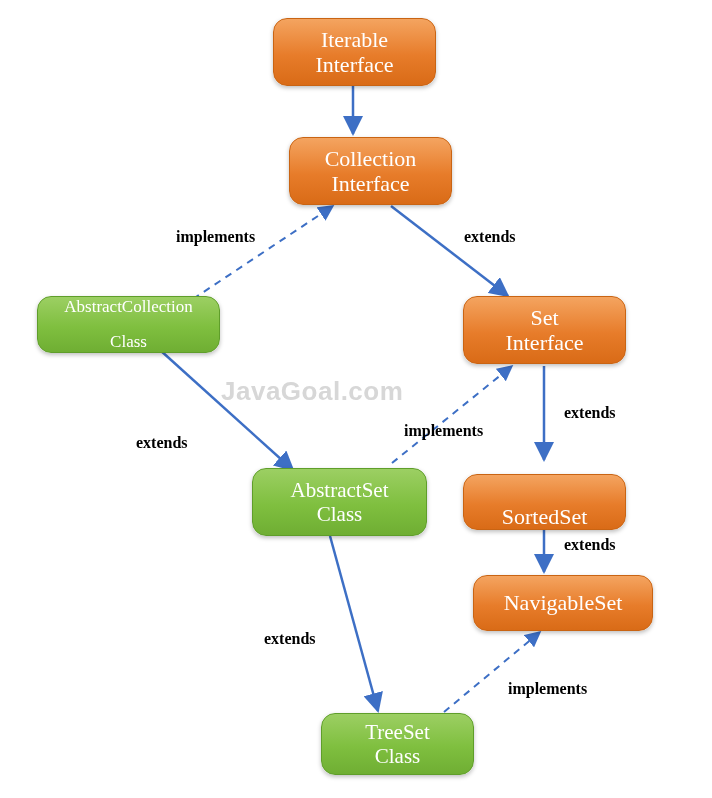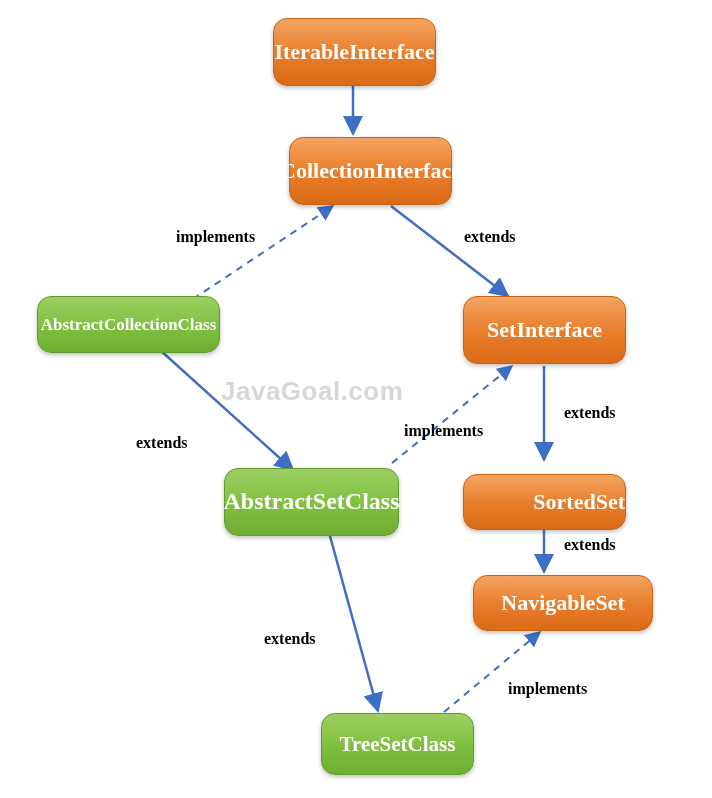--- a/index.html
+++ b/index.html
@@ -9,25 +9,25 @@
     height: 798px;
     background: #ffffff;
     font-family: "Times New Roman", Times, serif;
     position: relative;
     overflow: hidden;
   }
   .node {
     position: absolute;
     border-radius: 14px;
     display: flex;
-    flex-direction: row;
+    flex-direction: column;
     align-items: center;
     justify-content: center;
     text-align: center;
-    font-weight: bold;
+    font-weight: normal;
     color: #ffffff;
     line-height: 1.15;
     box-shadow: 0 2px 4px rgba(0,0,0,0.25);
   }
   .orange {
     background: linear-gradient(to bottom, #f4a460 0%, #e77c2a 55%, #d96b17 100%);
     border: 1px solid #c96413;
     font-size: 22px;
   }
   .green {
@@ -90,31 +90,31 @@
 <div class="node orange" style="left:273px; top:18px; width:161px; height:66px;">
   <span>Iterable</span>
   <span>Interface</span>
 </div>
 
 <div class="node orange" style="left:273px; top:137px; width:161px; height:66px;margin-left:16px;">
   <span>Collection</span>
   <span>Interface</span>
 </div>
 
-<div class="node green" style="left:37px; top:296px; width:181px; height:55px; font-size:17px;">
+<div class="node green" style="left:37px; top:296px; width:181px; height:55px; font-size:17px;justify-content:space-between;">
   <span>AbstractCollection</span>
   <span>Class</span>
 </div>
 
 <div class="node orange" style="left:463px; top:296px; width:161px; height:66px;">
   <span>Set</span>
   <span>Interface</span>
 </div>
 
-<div class="node green" style="left:224px; top:468px; width:173px; height:66px; font-size:24px;">
+<div class="node green" style="left:252px; top:468px; width:173px; height:66px; font-size:21px;">
   <span>AbstractSet</span>
   <span>Class</span>
 </div>
 
 <div class="node orange" style="left:463px; top:474px; width:161px; height:54px;justify-content:flex-end;">
   <span>SortedSet</span>
 </div>
 
 <div class="node orange" style="left:473px; top:575px; width:178px; height:54px;">
   <span>NavigableSet</span>

